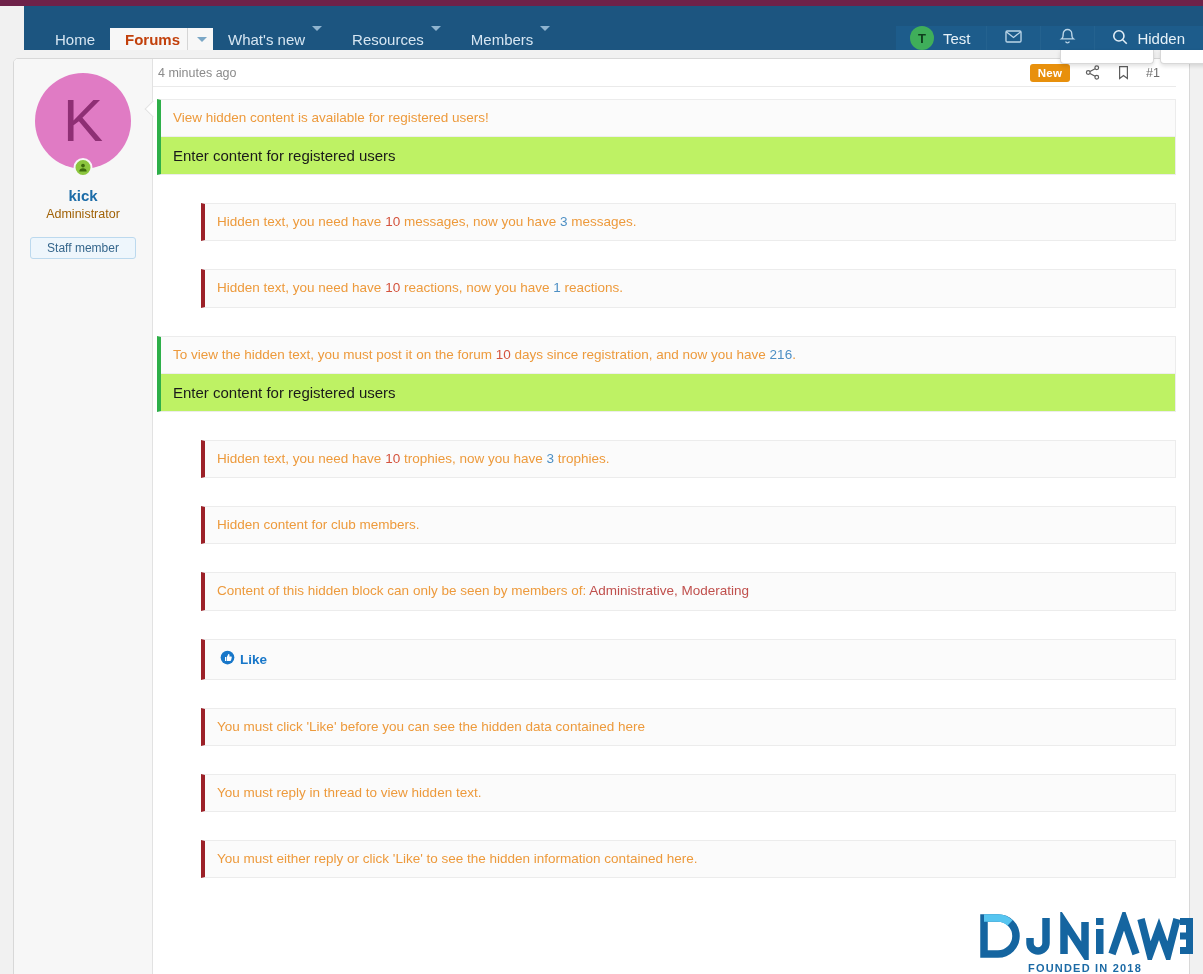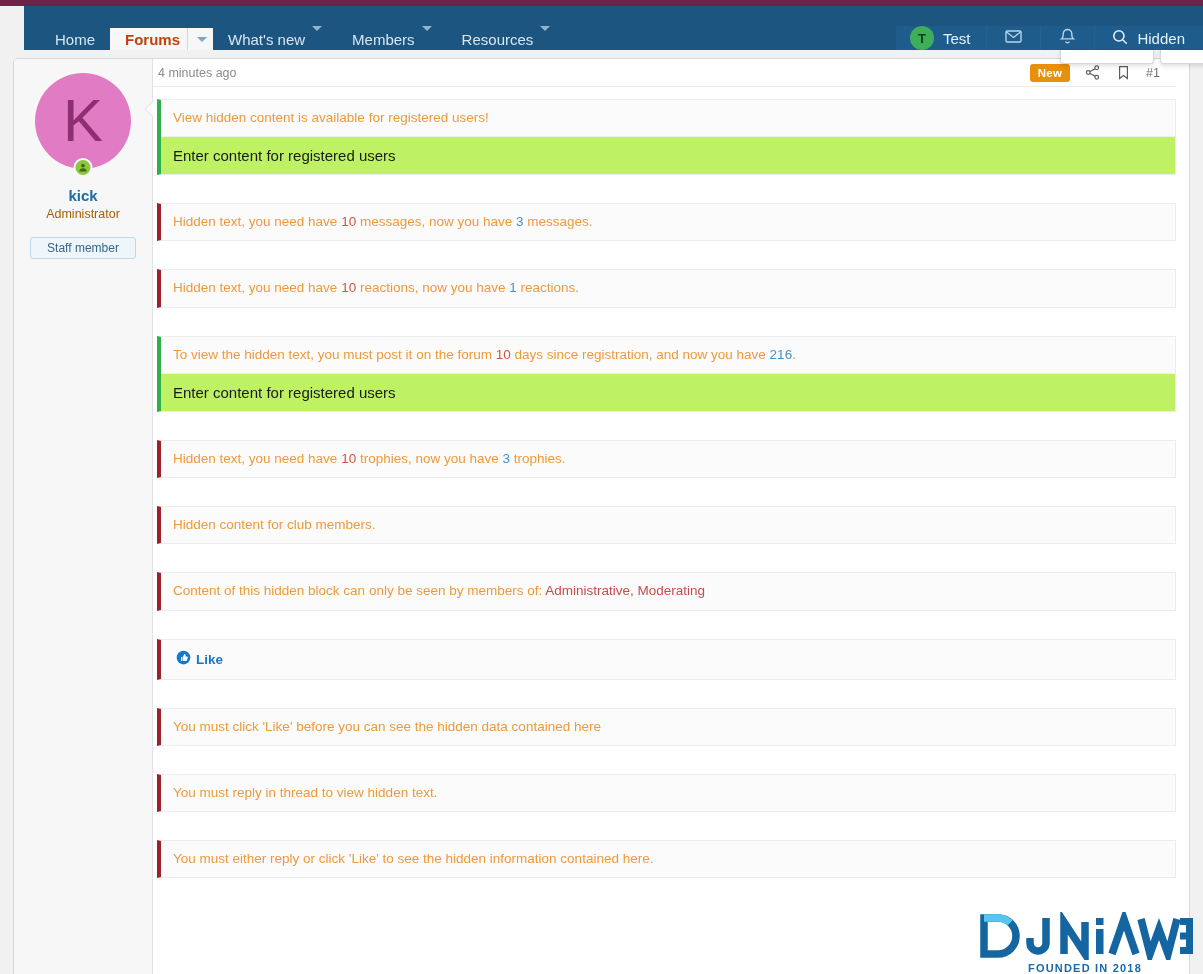--- a/index.html
+++ b/index.html
@@ -132,21 +132,21 @@
 
   #msg-body { padding: 12px 13px 0 4px; }
 
   
   .hblock {
     border: 1px solid #ececec;
     border-left-width: 4px; border-left-style: solid;
     margin-bottom: 28px; background: #fbfbfb;
   }
   .hblock.green { border-left-color: #2eaf49; }
-  .hblock.red   { border-left-color: #9c2128; }
+  .hblock.red   { border-left-color: #9c2128; margin-left: 44px; }
   .hnotice {
     padding: 9px 12px; font-size: 13.5px; color: #ed9a3c;
     line-height: 1.35;
   }
   .hnotice .num   { color: #d4533d; }
   .hnotice .have  { color: #4d8fc4; }
   .hnotice .grp   { color: #c0504d; }
   .hcontent {
     background: #bef264; border-top: 1px solid #eeeeee;
     padding: 10px 12px; font-size: 15px; color: #1a1a1a;
@@ -186,26 +186,26 @@
           <i class="caret"></i>
         </span>
     </div>
 
     <div class="nav-item">
       <span>What's new</span>
       <span><i class="caret"></i></span>
     </div>
 
     <div class="nav-item">
+      <span>Resources</span>
+      <span><i class="caret"></i></span>
+    </div>
+
+    <div class="nav-item">
       <span>Members</span>
-      <span><i class="caret"></i></span>
-    </div>
-
-    <div class="nav-item">
-      <span>Resources</span>
       <span><i class="caret"></i></span>
     </div>
   </div>
 
   <div class="nav-right">
     <div id="user-block">
       <span class="avatar-mini">T</span>
       <span class="uname">Test</span>
     </div>
 

